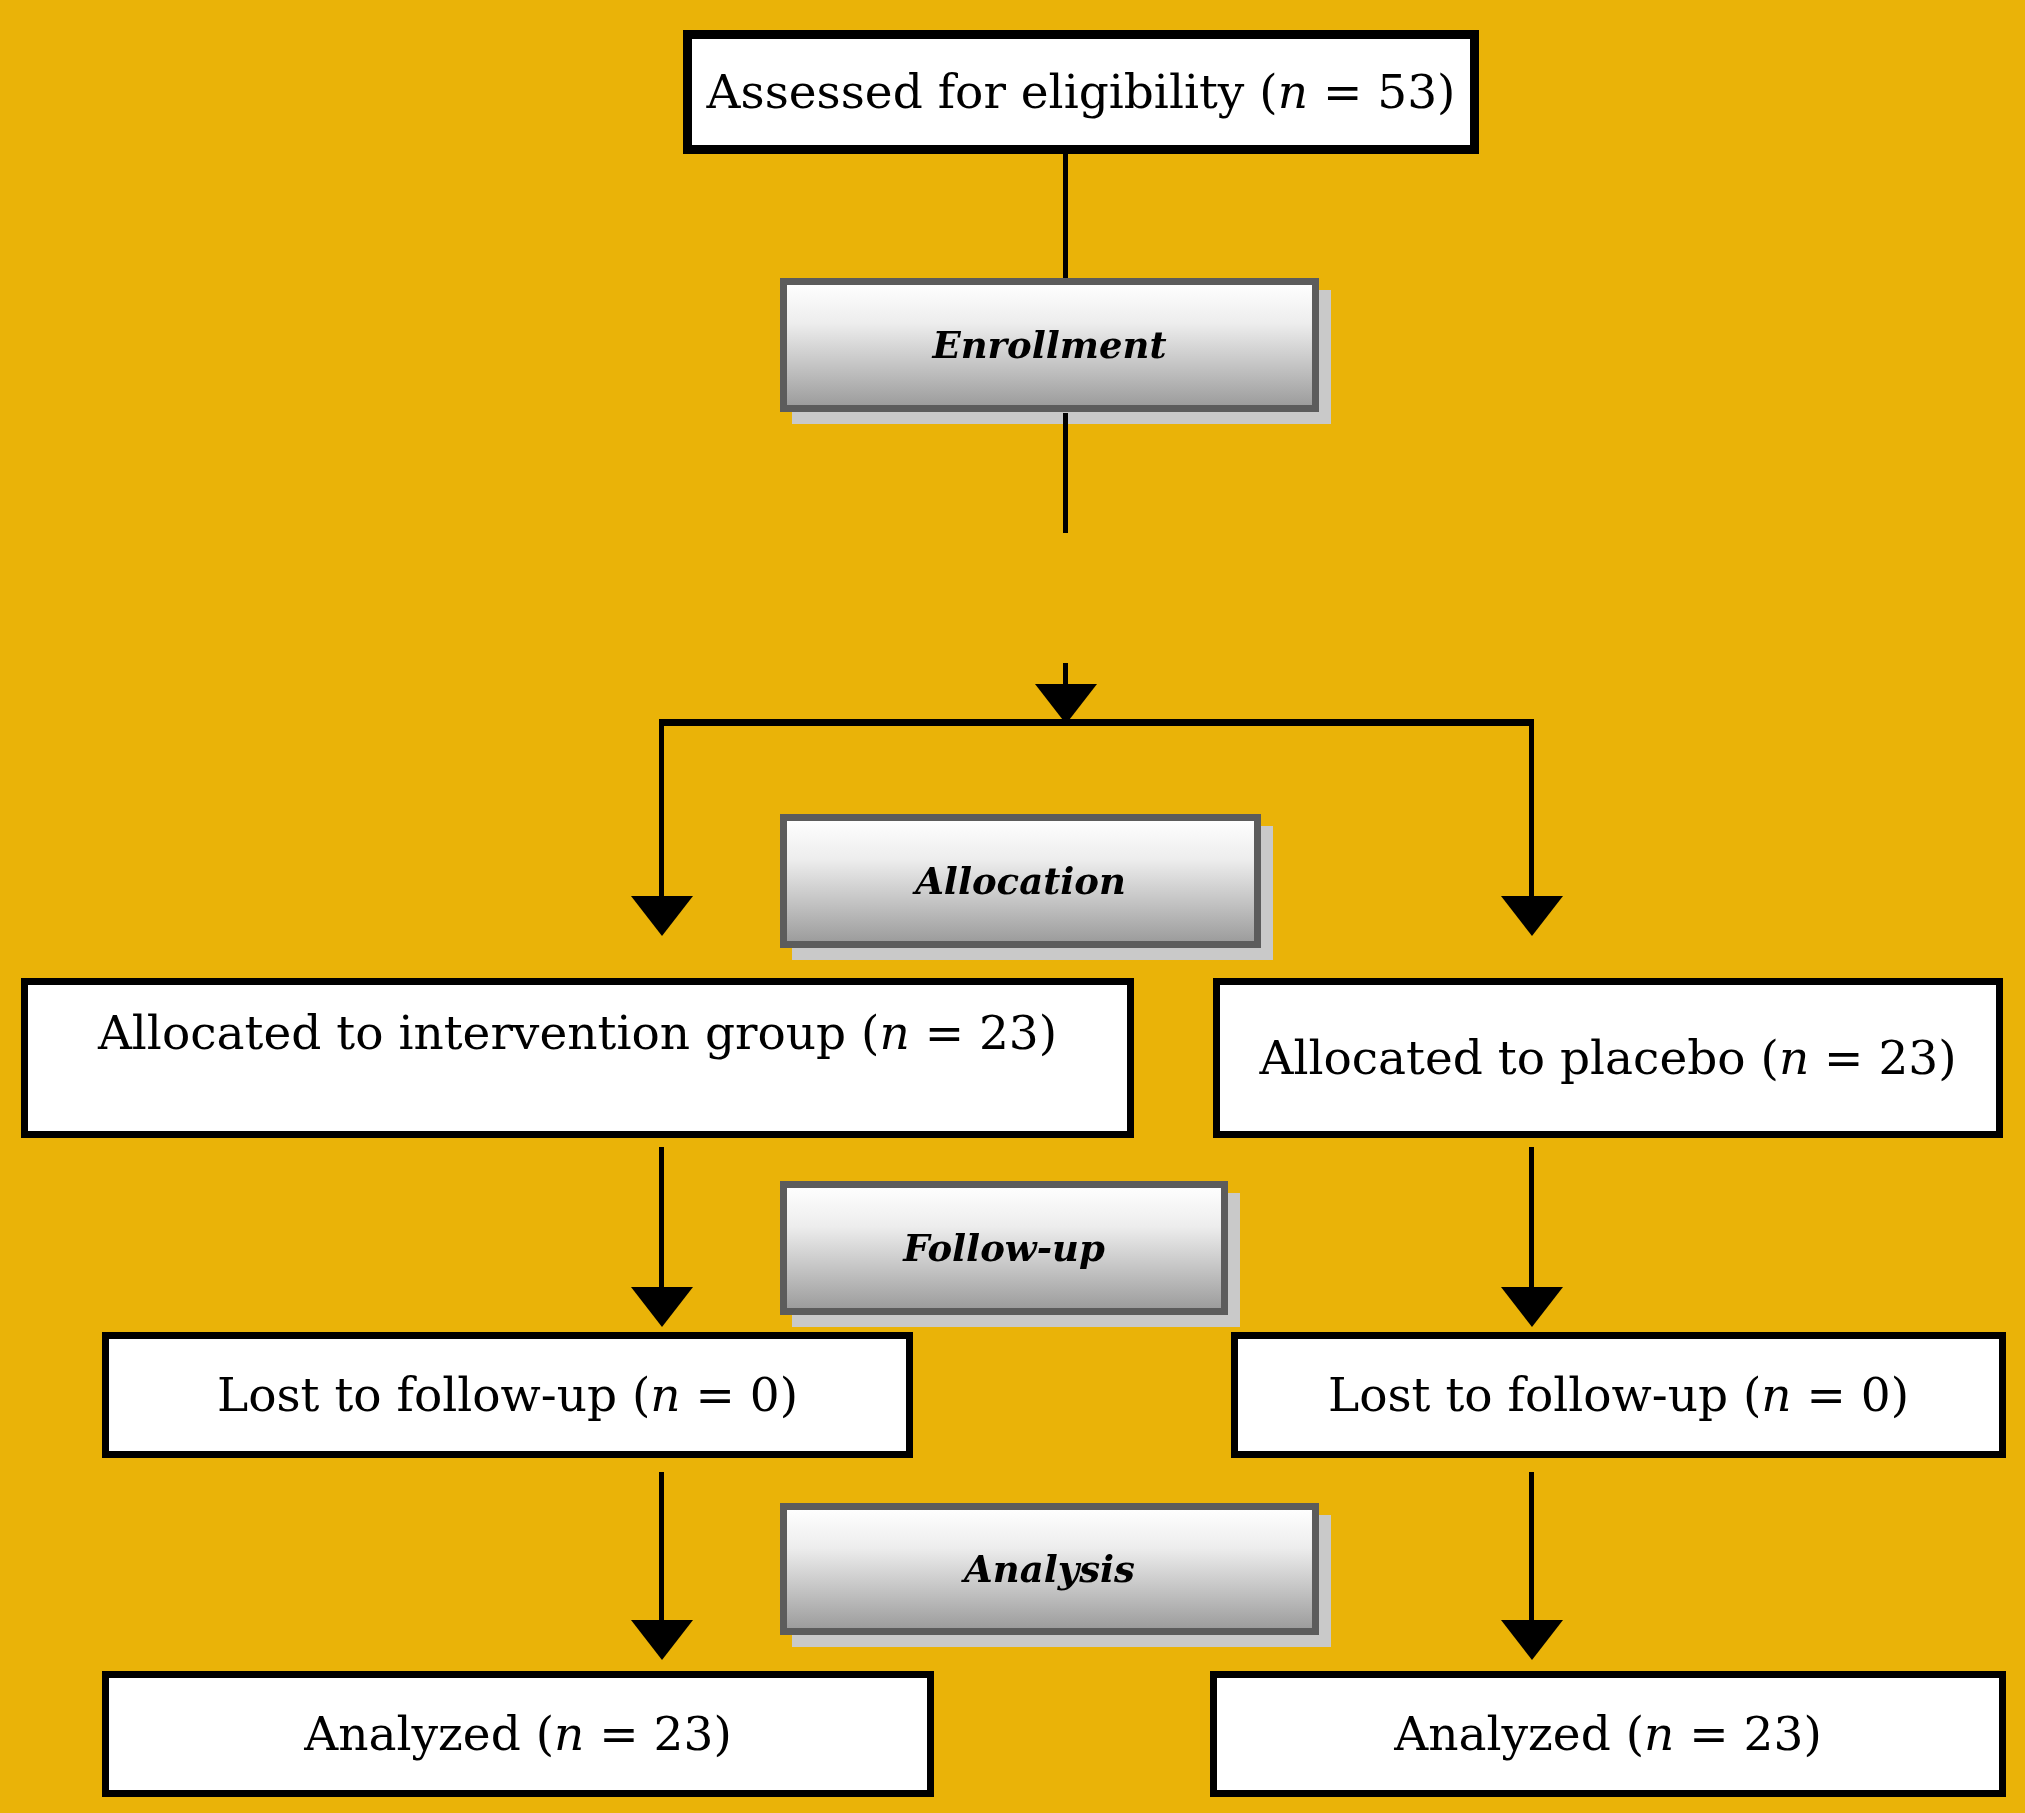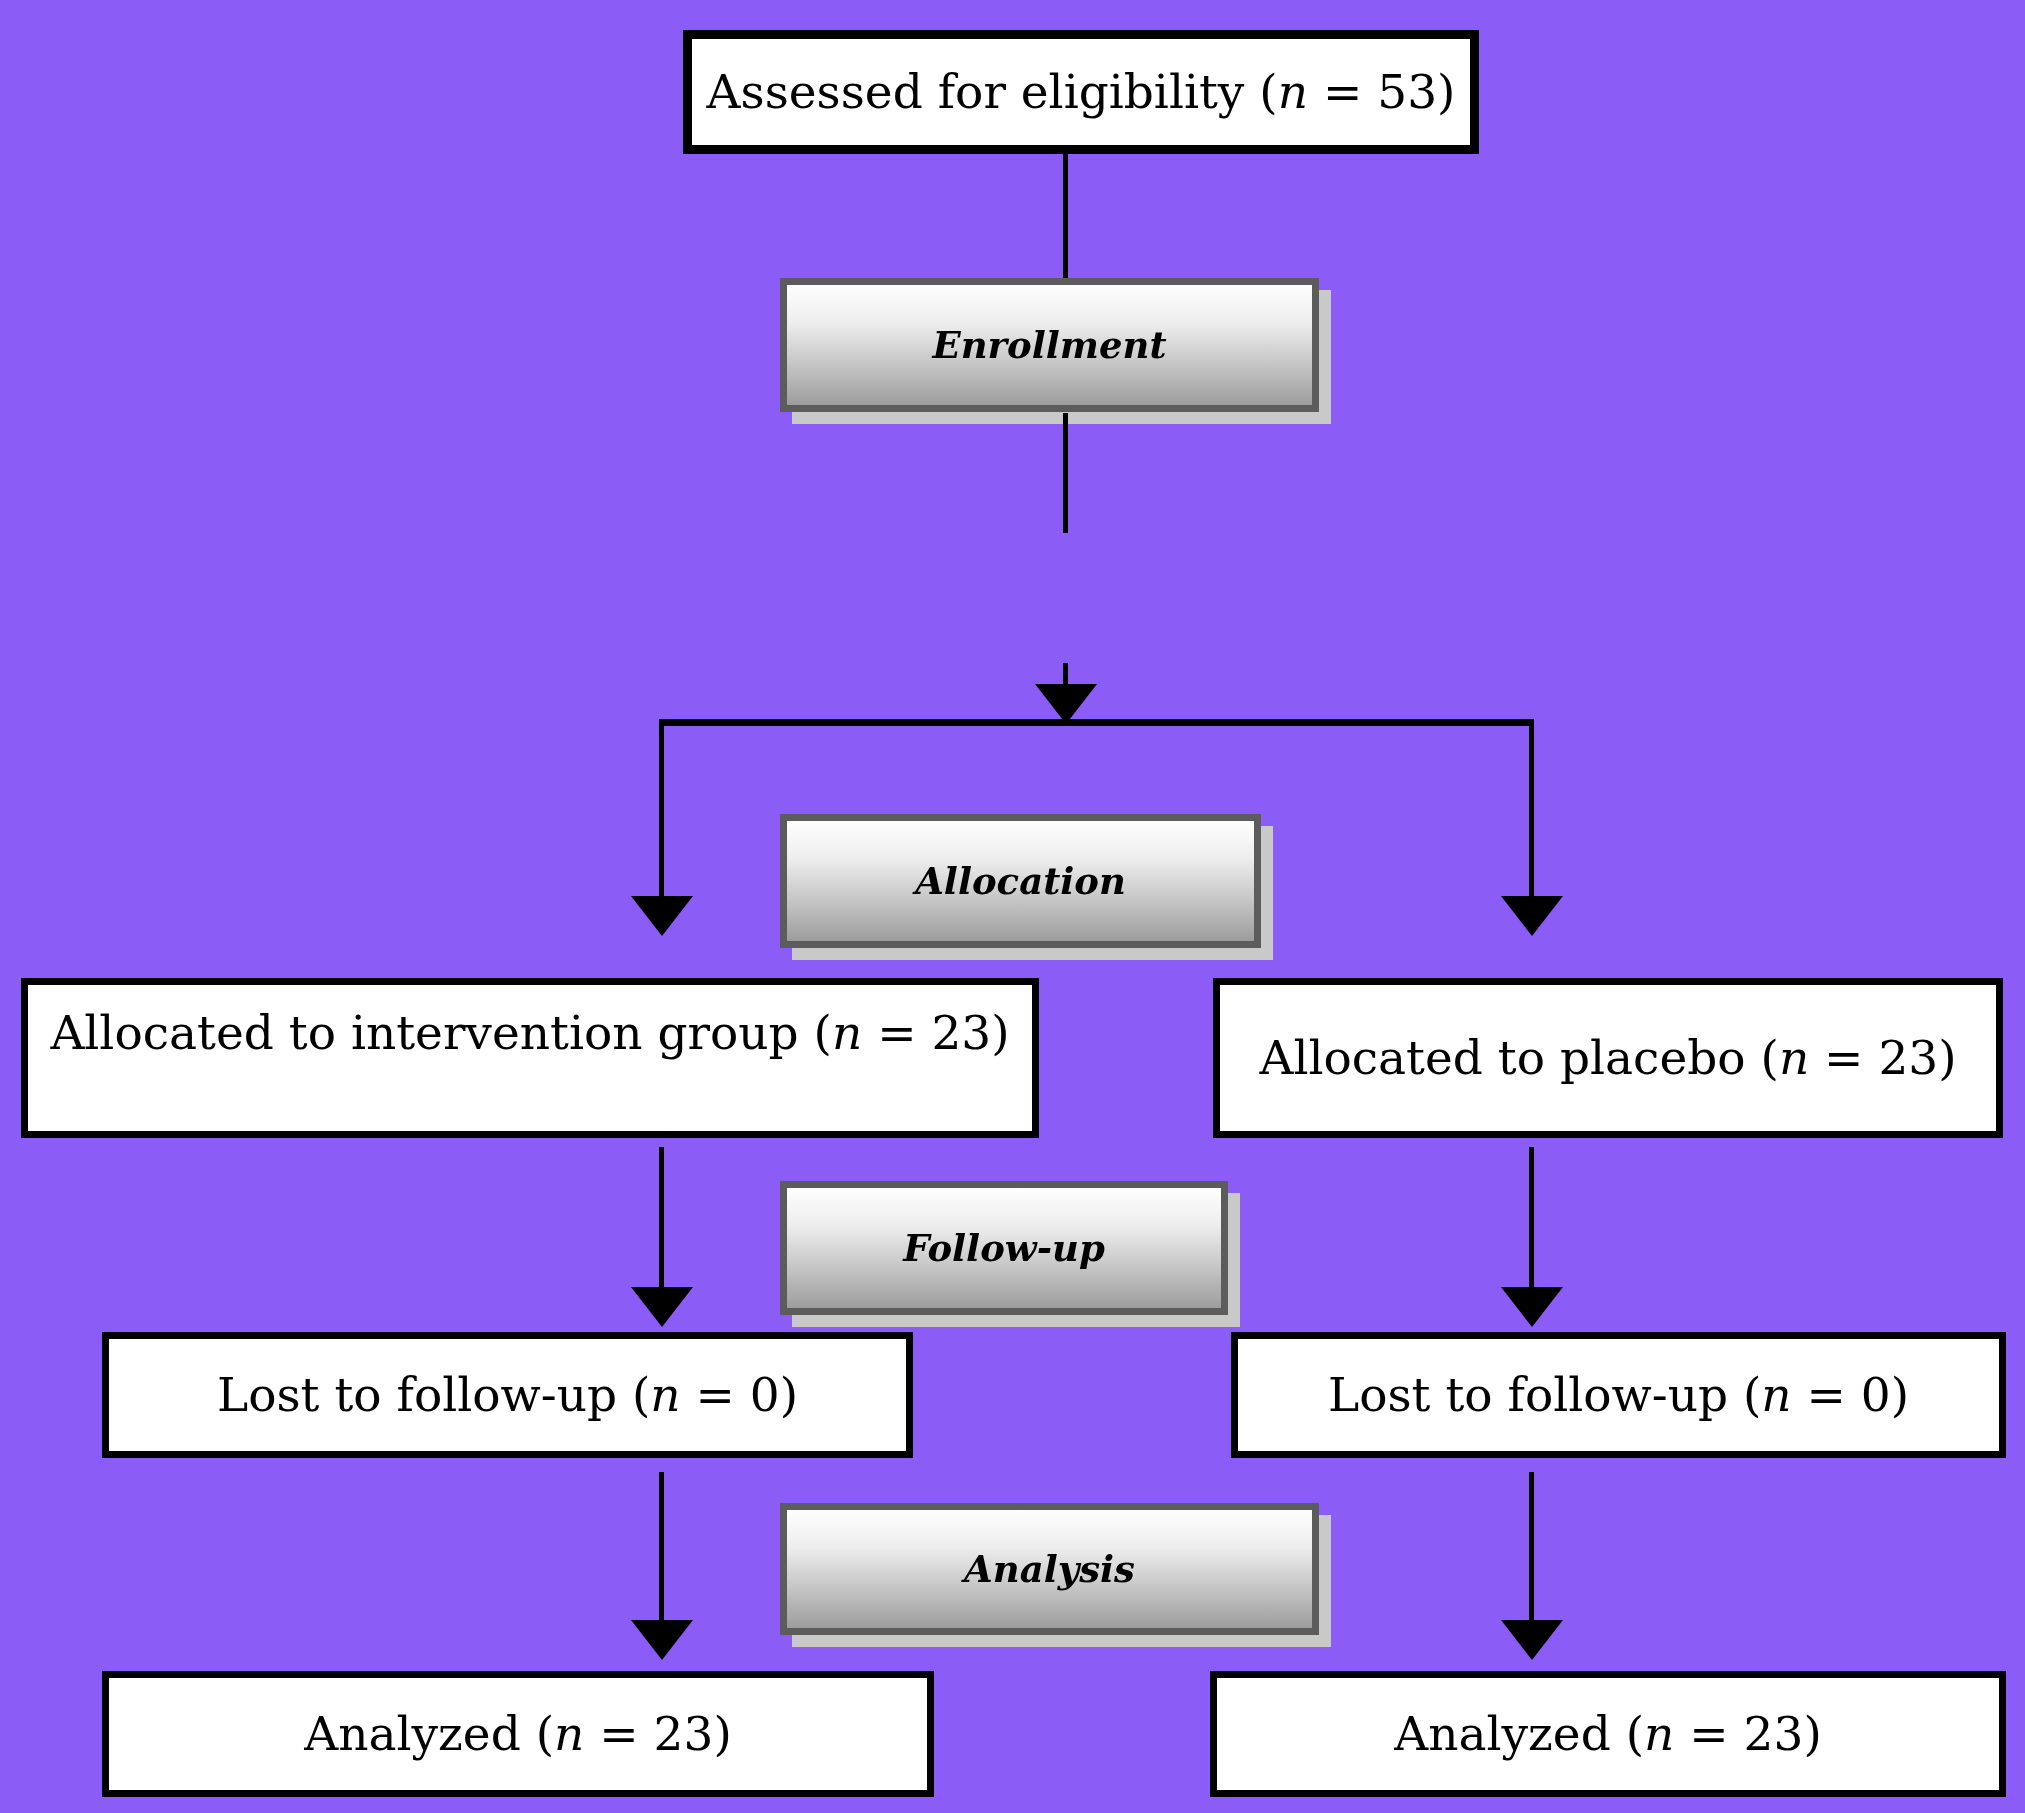--- a/index.html
+++ b/index.html
@@ -1,19 +1,19 @@
 <!DOCTYPE html>
 <html style="font-size:9.6px"><head>
 <meta charset="utf-8">
 <style>
   html,body{margin:0;padding:0;background:#ffffff;}
   .canvas{
     position:relative;
     width:2025px;height:1813px;
-    background:#8b5cf6;
+    background:#eab308;
     font-family:"DejaVu Serif","Liberation Serif",serif;
     color:#000000;
     overflow:hidden;
   }
   
   .nbox{
     position:absolute;
     box-sizing:border-box;
     border:7.8px solid #000000;
     background:#ffffff;
@@ -81,21 +81,21 @@
   <div class="vline" style="left:659px;top:726px;height:172px;"></div>
   <div class="tri" style="left:631px;top:896px;"></div>
 
   <div class="vline" style="left:1529px;top:726px;height:172px;"></div>
   <div class="tri" style="left:1501px;top:896px;"></div>
 
   <div class="stage" style="left:780px;top:814px;width:481px;height:134px;">
     <span>Allocation</span>
   </div>
 
-  <div class="nbox" style="left:21px;top:978px;width:1018px;height:160px;padding-bottom:50px;">
+  <div class="nbox" style="left:21px;top:978px;width:1113px;height:160px;padding-bottom:50px;">
     <span><span>Allocated to intervention group (</span><span class="nvar">n</span><span> = 23)</span></span>
   </div>
   <div class="nbox" style="left:1213px;top:978px;width:790px;height:160px;">
     <span><span>Allocated to placebo (</span><span class="nvar">n</span><span> = 23)</span></span>
   </div>
 
   <div class="vline" style="left:659px;top:1147px;height:143px;"></div>
   <div class="tri" style="left:631px;top:1287px;"></div>
   <div class="vline" style="left:1529px;top:1147px;height:143px;"></div>
   <div class="tri" style="left:1501px;top:1287px;"></div>

